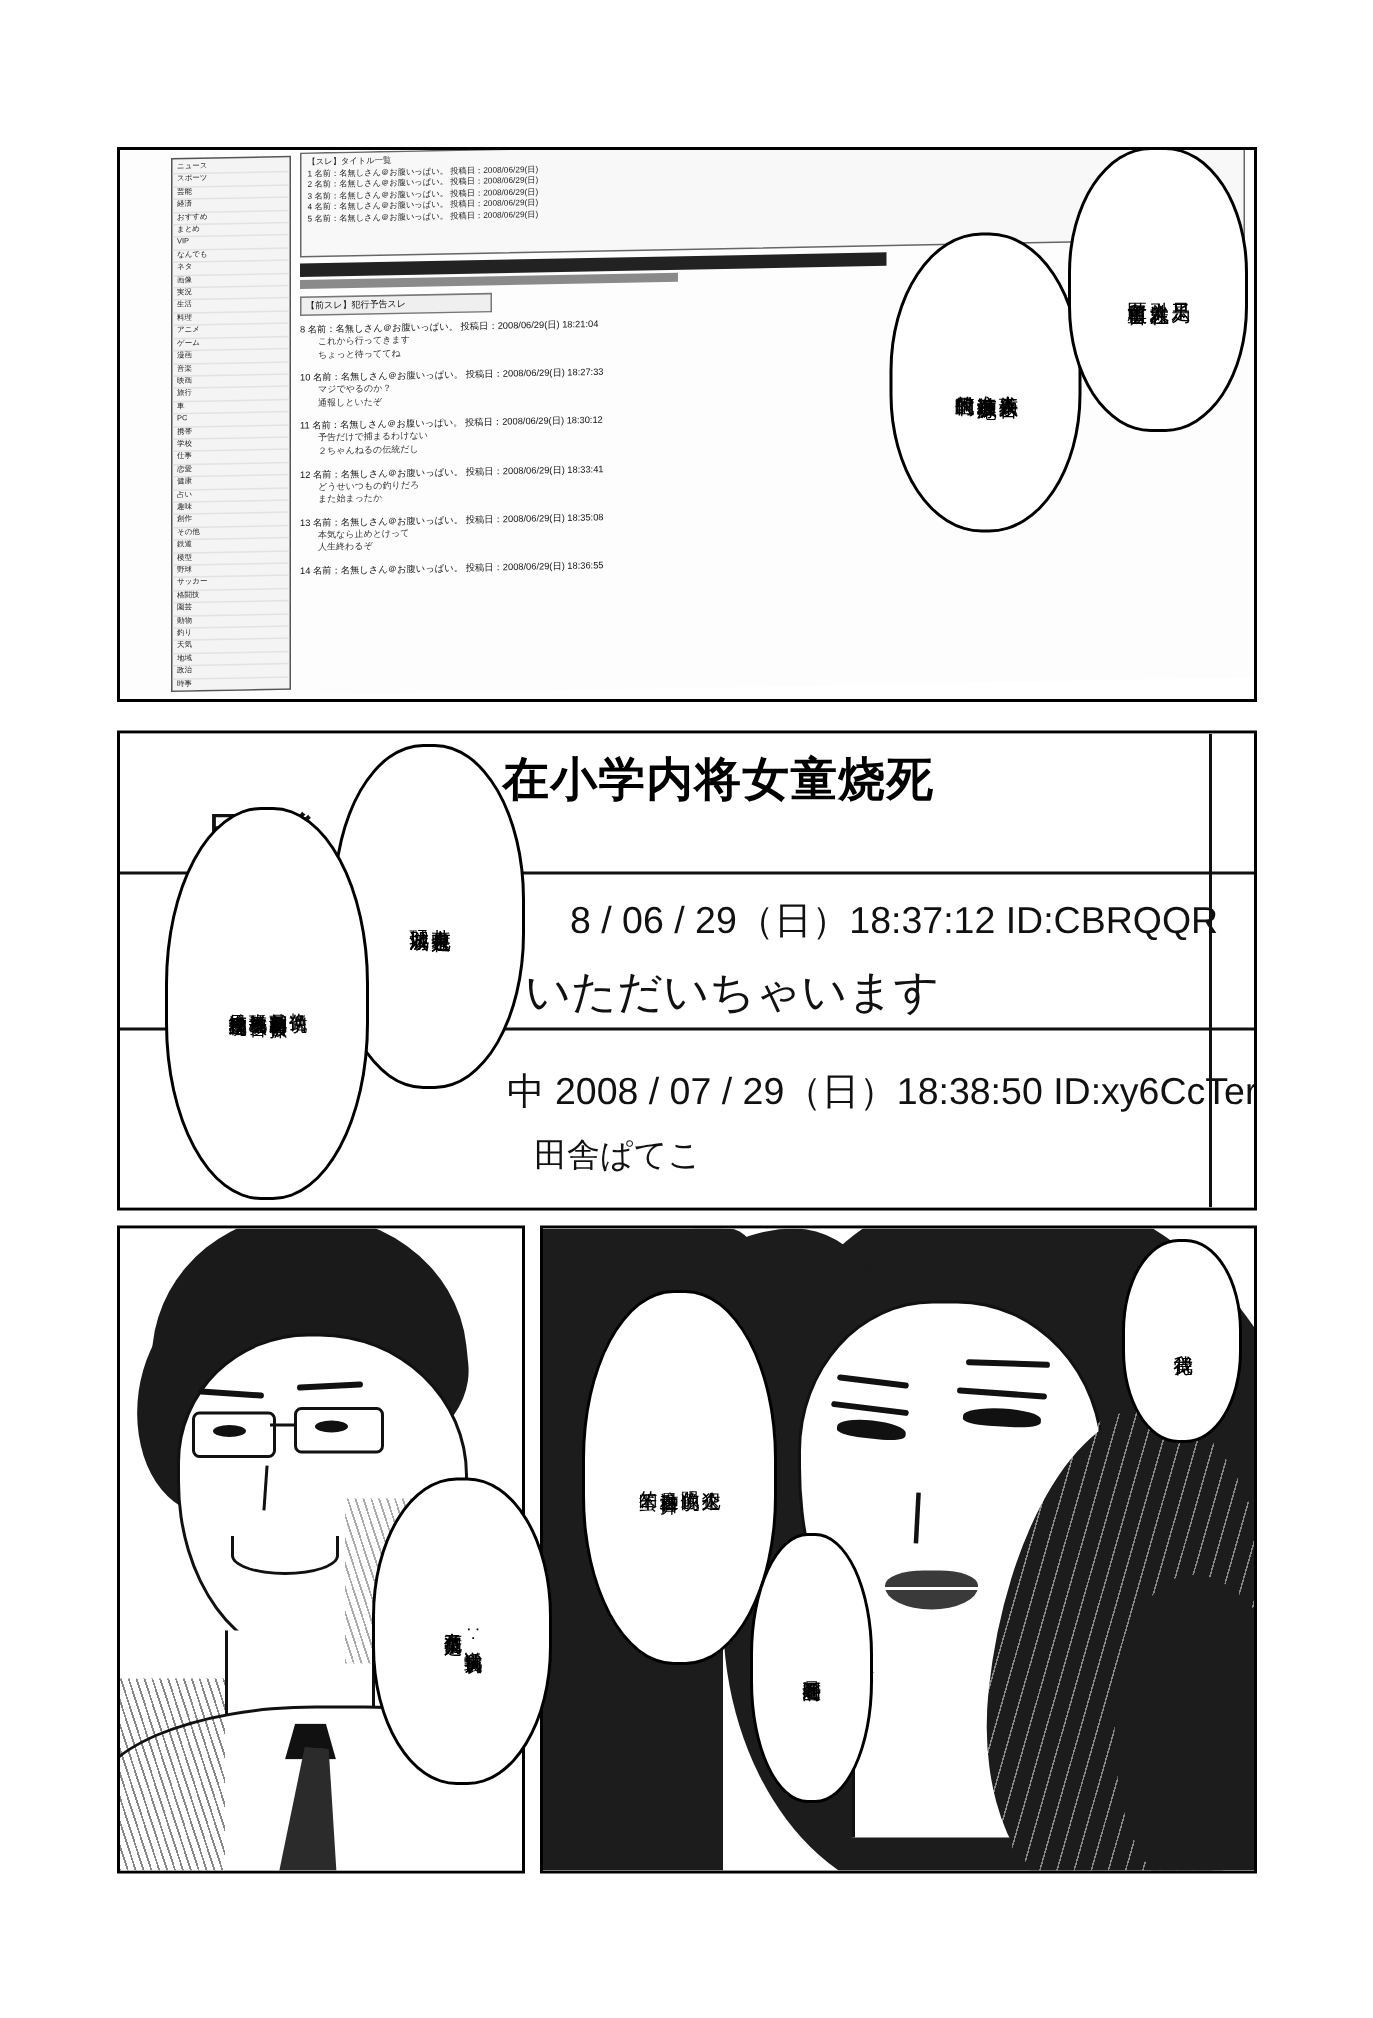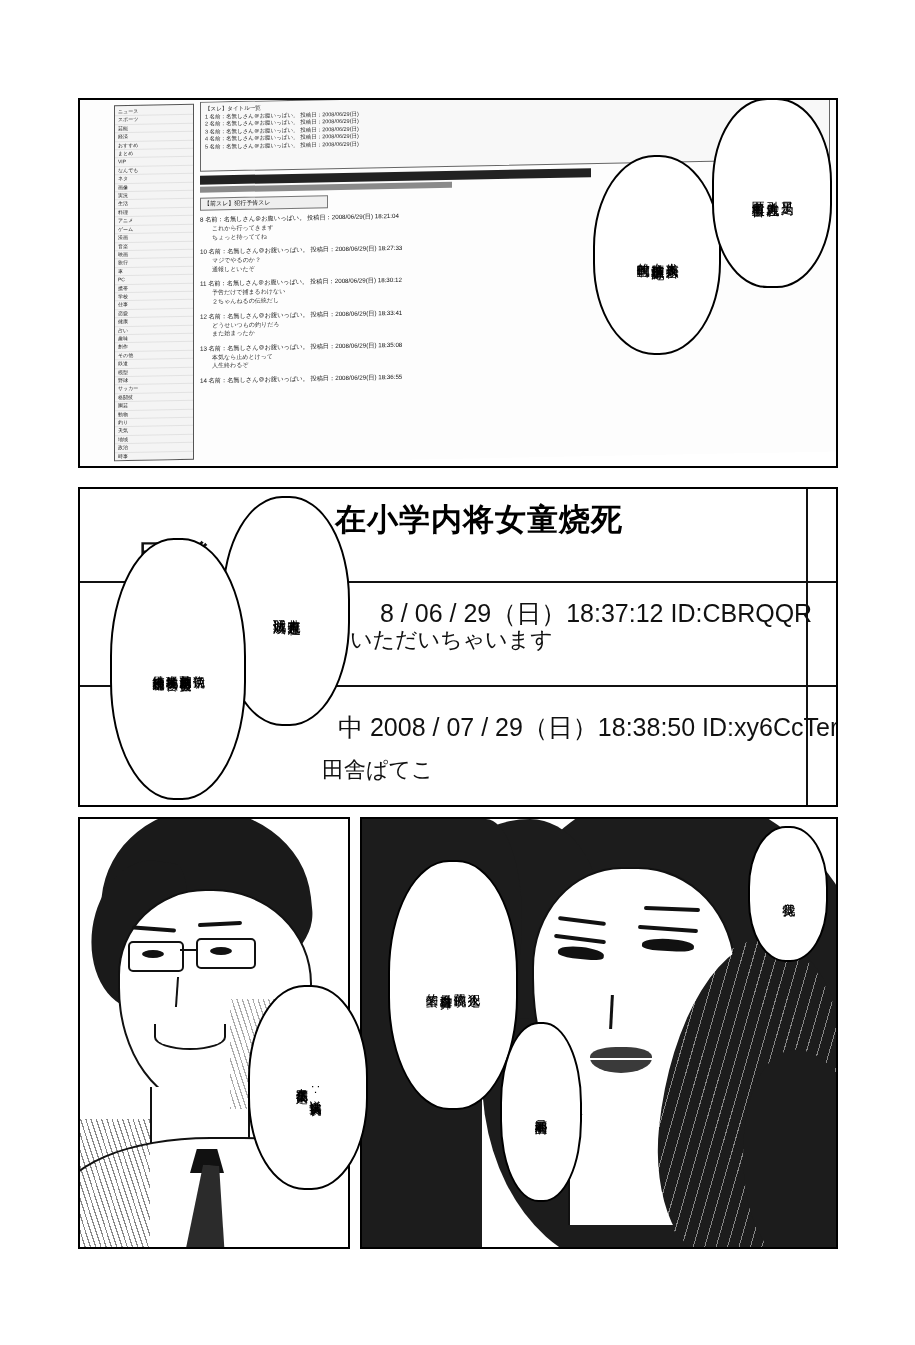--- a/index.html
+++ b/index.html
@@ -174,23 +174,23 @@
     white-space: nowrap;
     color: #111;
   }
   .news-line {
     position: absolute;
     font-size: 25px;
     white-space: nowrap;
     color: #111;
   }
   #nl1 { left: 300px; top: 108px; }
-  #nl2 { left: 270px; top: 136px; font-size: 22px; }
+  #nl2 { left: 270px; top: 152px; font-size: 30px; }
   #nl3 { left: 258px; top: 222px; }
-  #nl4 { left: 242px; top: 266px; font-size: 22px; }
+  #nl4 { left: 276px; top: 266px; font-size: 22px; }
   .news-divider {
     position: absolute;
     left: 0; right: 0;
     height: 2px;
     background: #111;
   }
   #nd1 { top: 92px; }
   #nd2 { top: 196px; }
   .news-rule-v {
     position: absolute;

